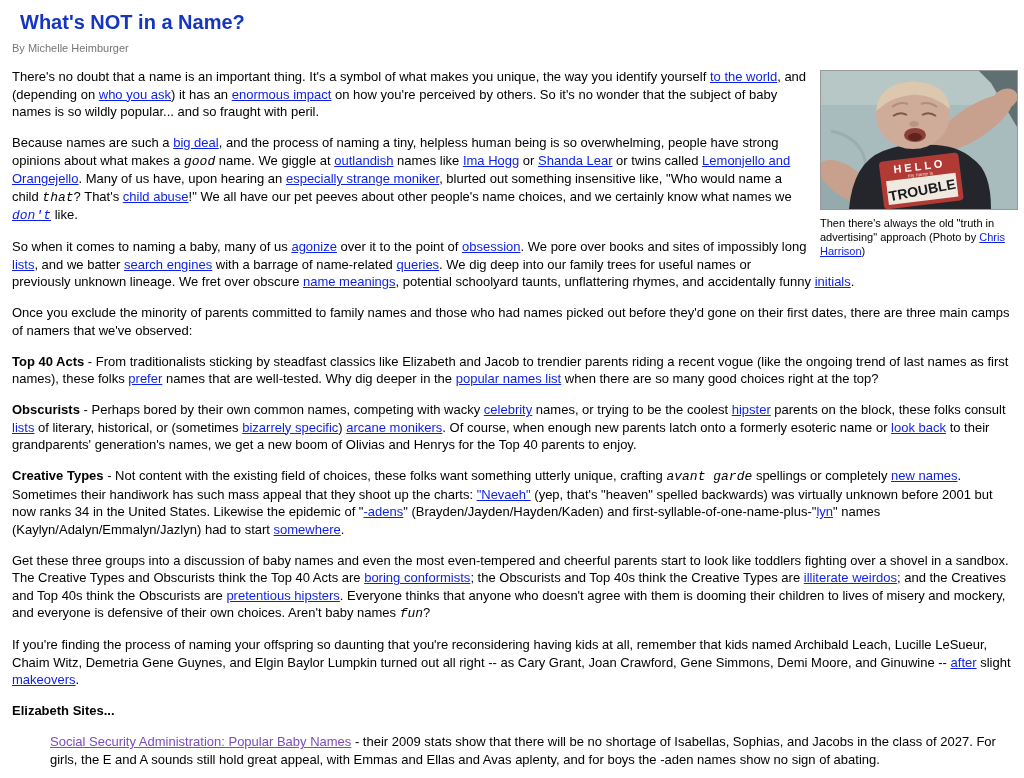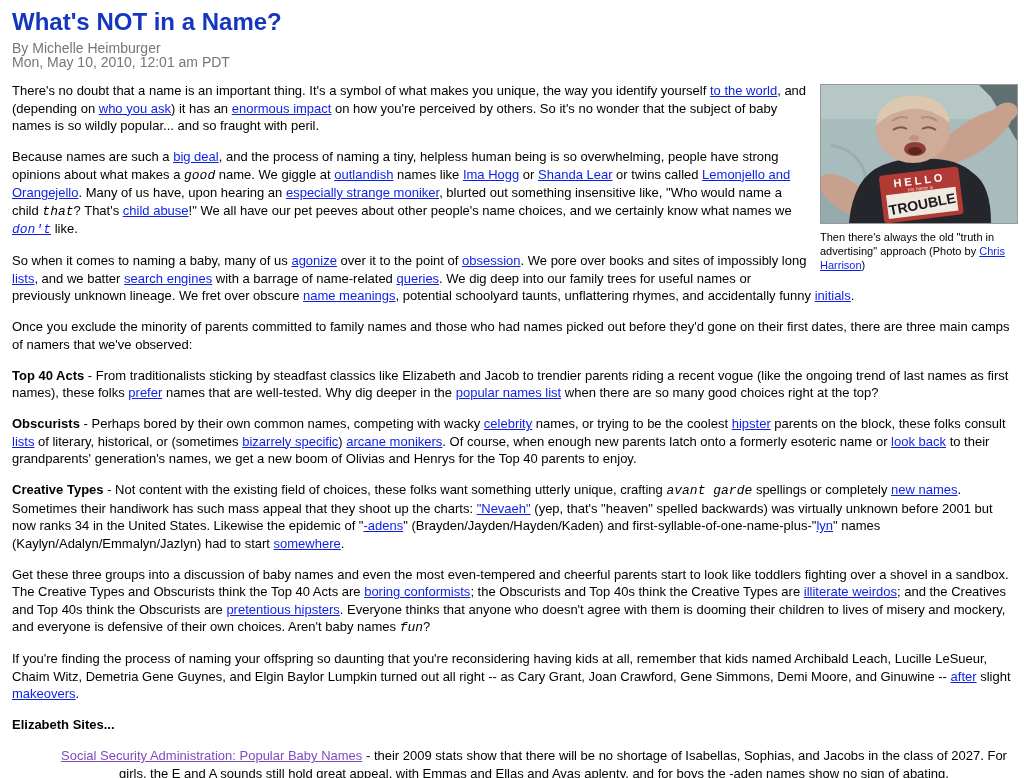--- a/index.html
+++ b/index.html
@@ -1,38 +1,37 @@
 <!DOCTYPE html>
 <html style="--title: #1536bf; --link: #0c1fe8; --visited: #7d4cbe; --muted: #767676;"><head>
 <meta charset="utf-8">
 <style>
   html,body{margin:0;padding:0;background:#ffffff;}
   body{width:1024px;height:778px;overflow:hidden;font-family:"Liberation Sans",sans-serif;color:#000;}
   .page{padding:8px 6px 10px 12px;}
-  h1.title{font-size:24px;font-weight:bold;color:var(--title,#1536bf);margin:2px 0 7px 0;line-height:24px;}
-  .byline{font-size:14px;color:var(--muted,#767676);line-height:14px;}
+  h1.title{font-size:20px;font-weight:bold;color:var(--title,#1536bf);margin:2px 0 7px 8px;line-height:24px;}
+  .byline{font-size:11px;color:var(--muted,#767676);line-height:14px;}
   .article{margin-top:13px;font-size:13px;line-height:17.5px;}
   .photo-block{float:right;width:198px;margin:2px 0 8px 8px;}
   .photo{display:block;width:196px;height:138px;border:1px solid #999;background:#a9bcbd;}
   .caption{margin-top:6px;font-size:11px;line-height:14px;color:#000;}
   p.para{margin:0 0 13.5px 0;}
   .bold{font-weight:bold;}
   .ital{font-style:italic;font-family:Liberation Mono, monospace;}
   a.lnk{color:var(--link,#0c1fe8);text-decoration:underline;cursor:pointer;}
   a.lnk.visited{color:var(--visited,#7d4cbe);}
   .slist{margin:0 0 13.5px 38px;}
-  .slist .item{margin:0;text-align:center;}
+  .slist .item{margin:0;}
 </style>
 </head>
 <body>
 
 <div class="page">
   <h1 class="title">What's NOT in a Name?</h1>
   <div class="byline">By Michelle Heimburger</div>
-  <div class="byline">Mon, May 10, 2010, 12:01 am PDT</div>
 
   <div class="article">
 
     <div class="photo-block">
       <svg class="photo" viewBox="0 0 196 138" preserveAspectRatio="none" xmlns="http://www.w3.org/2000/svg">
         <rect width="196" height="138" fill="#a9bcbd"></rect>
         <rect width="196" height="34" fill="#b7c7c6"></rect>
         <polygon points="158,0 196,0 196,56 170,12" fill="#5f6f72"></polygon>
         <polygon points="0,98 44,138 0,138" fill="#95aaac"></polygon>
         <path d="M10 60 Q60 70 40 138" stroke="#99aeb0" stroke-width="3" fill="none"></path>

